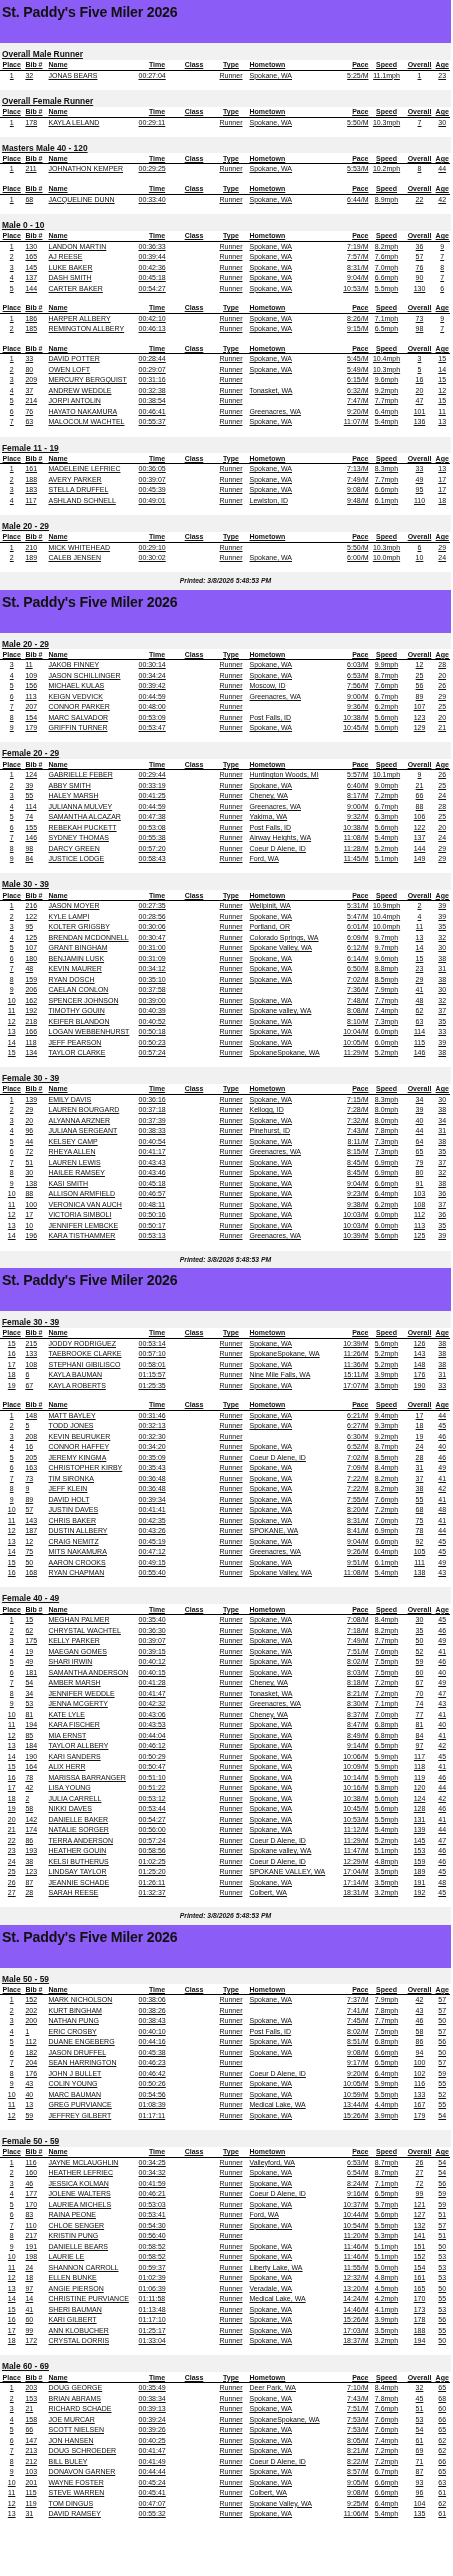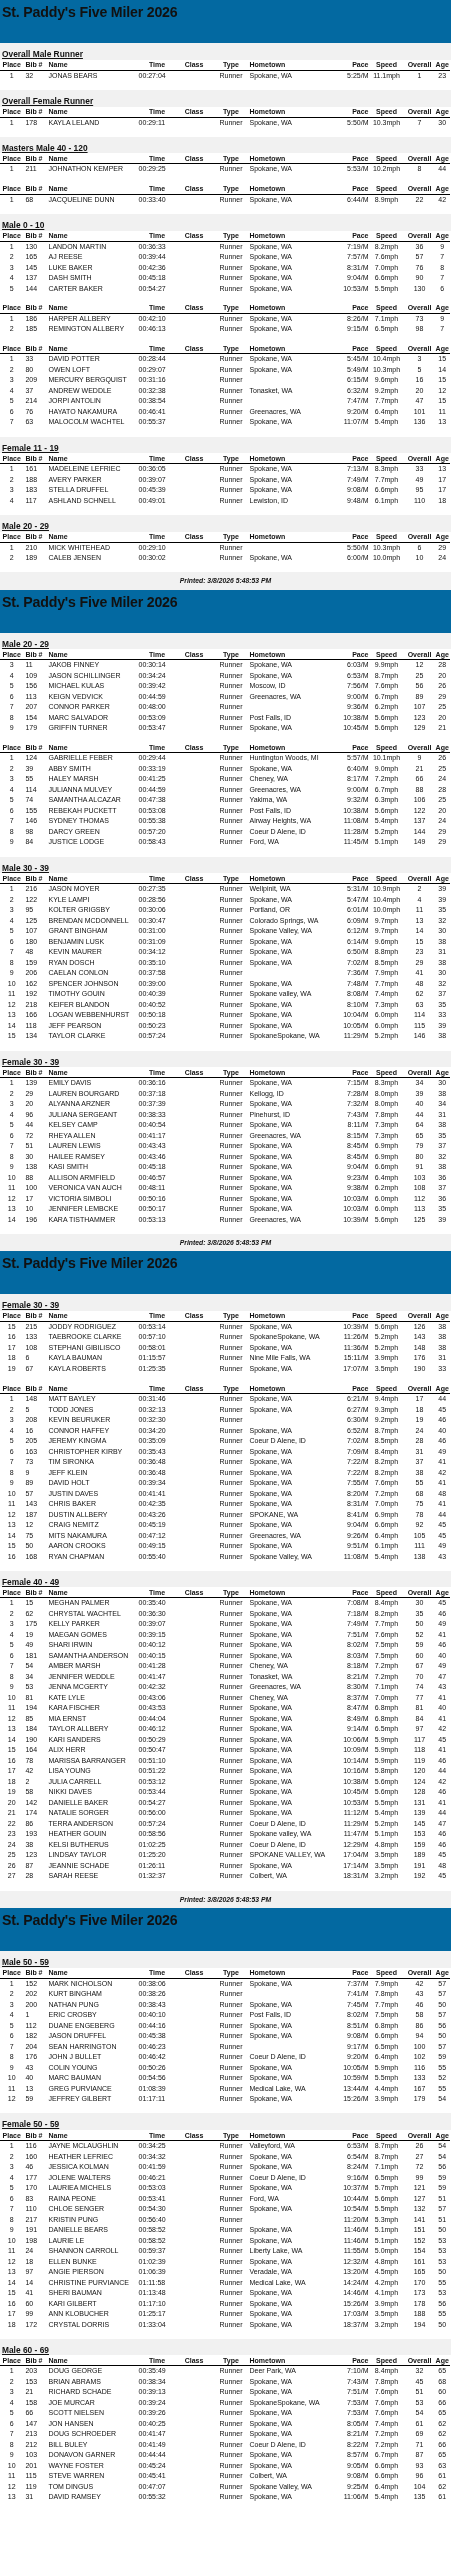--- a/index.html
+++ b/index.html
@@ -1,21 +1,21 @@
 <!DOCTYPE html>
 <html style="font-size:10px"><head>
 <meta charset="utf-8">
 <style>
   * { box-sizing: border-box; margin: 0; padding: 0; }
   html, body { background: #ffffff; }
   body { width: 454px; font-family: "Liberation Sans", sans-serif; color: #111; }
   .page { width: 451px; position: relative; }
-  .banner { background: #0369a1; height: 43px; padding: 3.1px 1.9px 0 1.9px; }
+  .banner { background: #8b5cf6; height: 43px; padding: 3.1px 1.9px 0 1.9px; }
   .banner h1 { font-family: "Liberation Sans", sans-serif; font-size: 15.4px; font-weight: bold; letter-spacing: -0.2px; color: #111; transform: scaleX(0.92); transform-origin: left; }
-  .section { margin-top: 0; }
+  .section { margin-top: 0; text-decoration: underline; }
   .sec-head { background: #f1f1f1; height: 16.7px; padding: 5px 1.9px 0 1.9px; }
   .sec-head span { font-size: 9.3px; font-weight: bold; text-decoration: underline; display: inline-block; transform: scaleX(0.9); transform-origin: left; }
   table { width: 449px; border-collapse: collapse; table-layout: fixed; font-size: 7px; }
   thead th { font-weight: bold; height: 10.5px; padding: 0; border-bottom: 0.9px solid #000; text-align: left; }
   tbody td { height: 10.5px; padding: 0; vertical-align: top; line-height: 10.5px; white-space: nowrap; overflow: visible; }
   .c-place { width: 23.5px; text-align: center; }
   .c-bib { width: 25px; text-align: left; padding-left: 1.9px !important; }
   .c-name { width: 90px; text-align: left; }
   .c-time { width: 37px; text-align: left; }
   .c-class { width: 37px; text-align: center; }
@@ -672,20 +672,21 @@
                 <td class="c-pace">10:45/M</td>
                 <td class="c-speed">5.6mph</td>
                 <td class="c-over">129</td>
                 <td class="c-age">21</td>
               </tr>
             </tbody>
           </table>
           <div class="tbody-pad"></div>
         </div>
         <div class="section">
+          <div class="sec-head"><span>Female 20 - 29</span></div>
           <table>
             <thead>
               <tr>
                 <th class="c-place">Place</th>
                 <th class="c-bib">Bib #</th>
                 <th class="c-name">Name</th>
                 <th class="c-time">Time</th>
                 <th class="c-class">Class</th>
                 <th class="c-type">Type</th>
                 <th class="c-home">Hometown</th>

